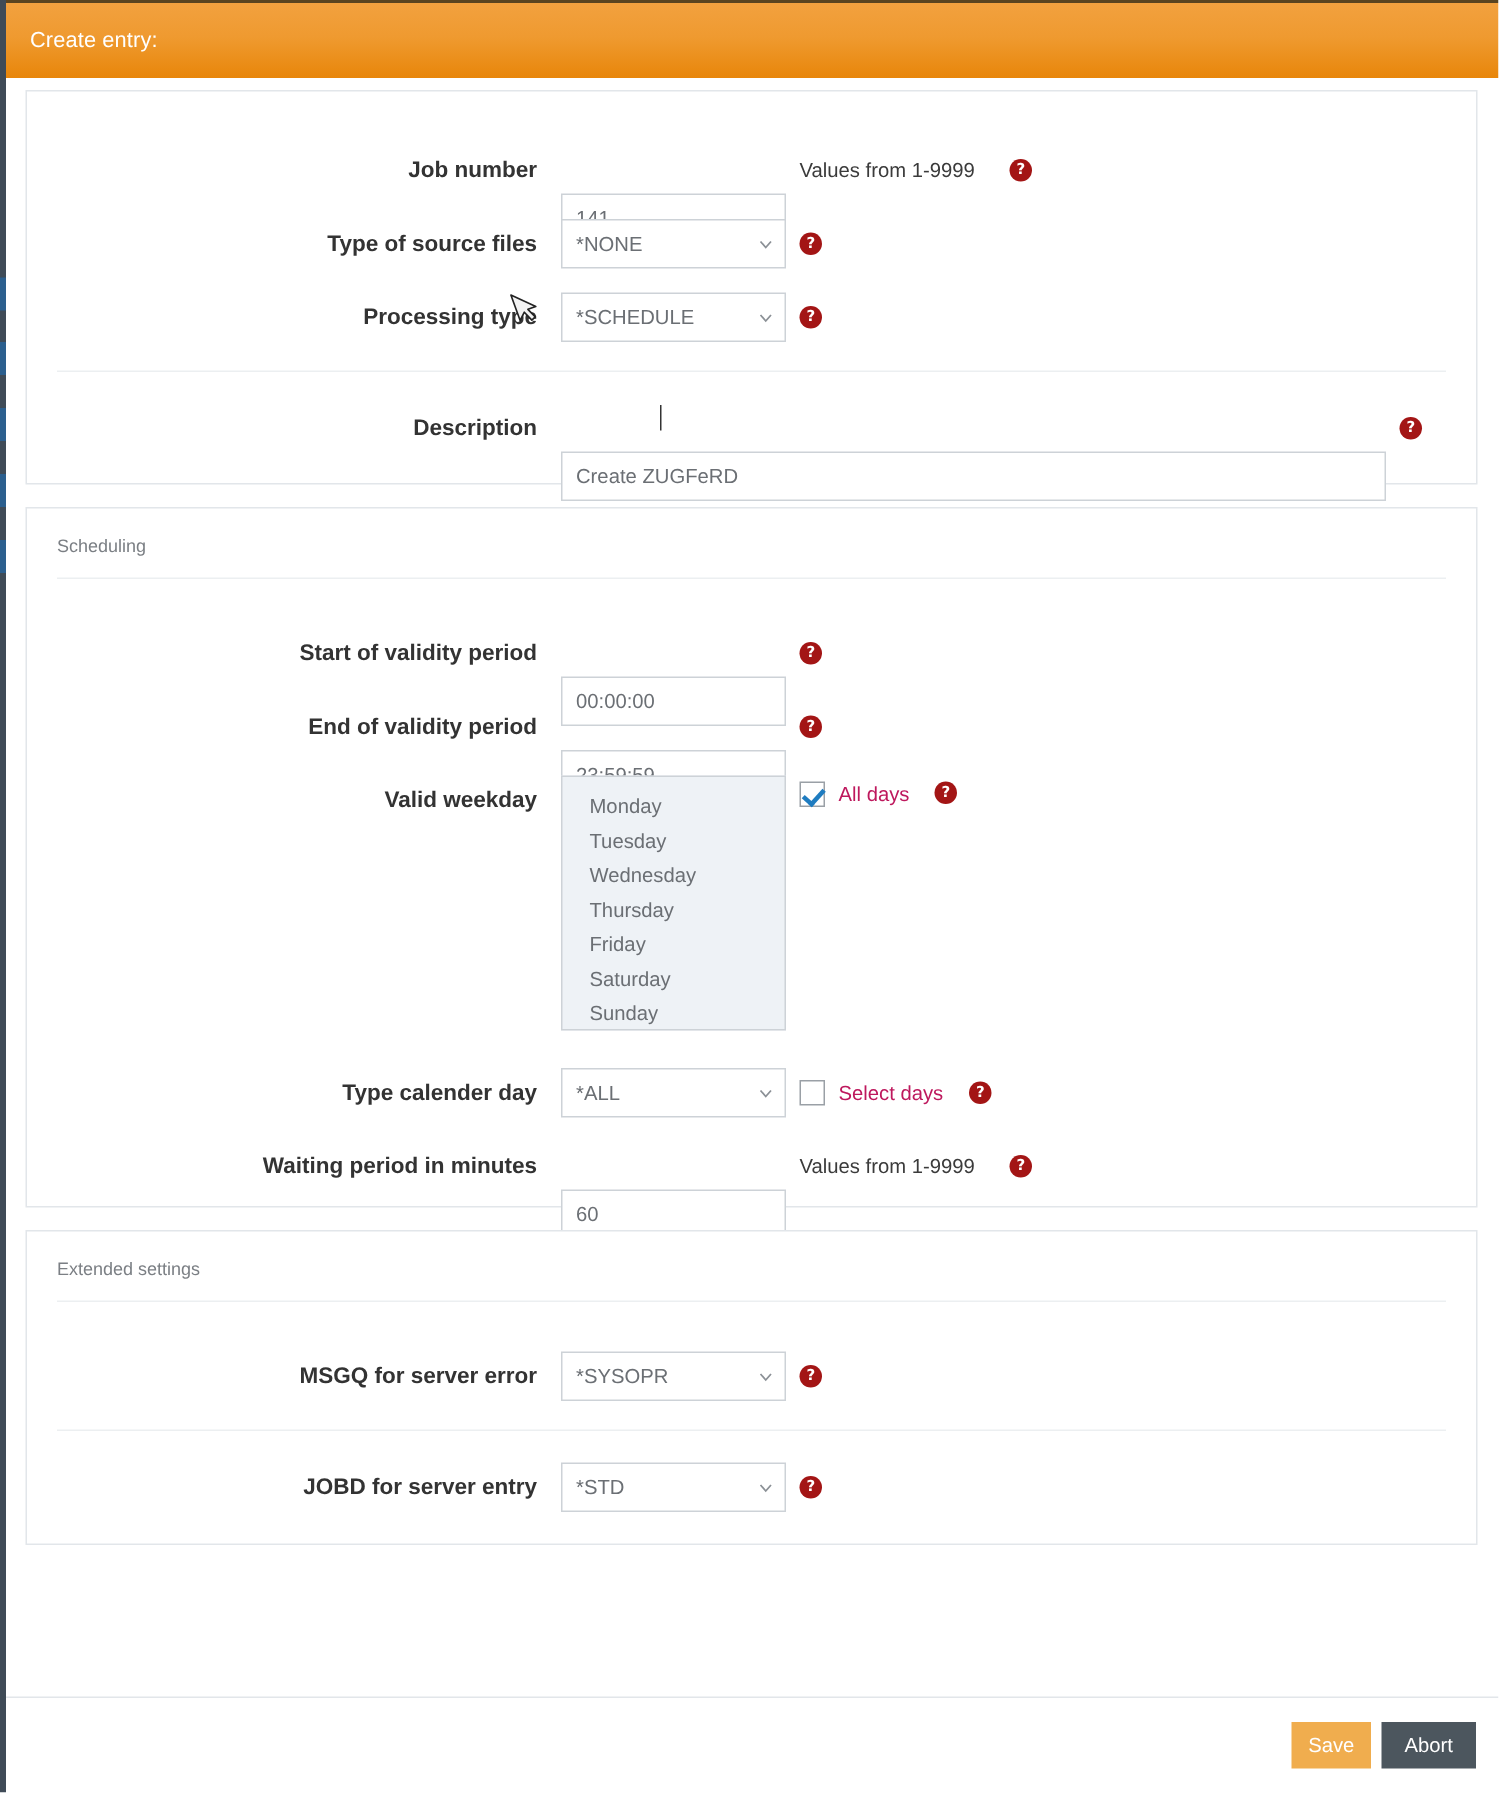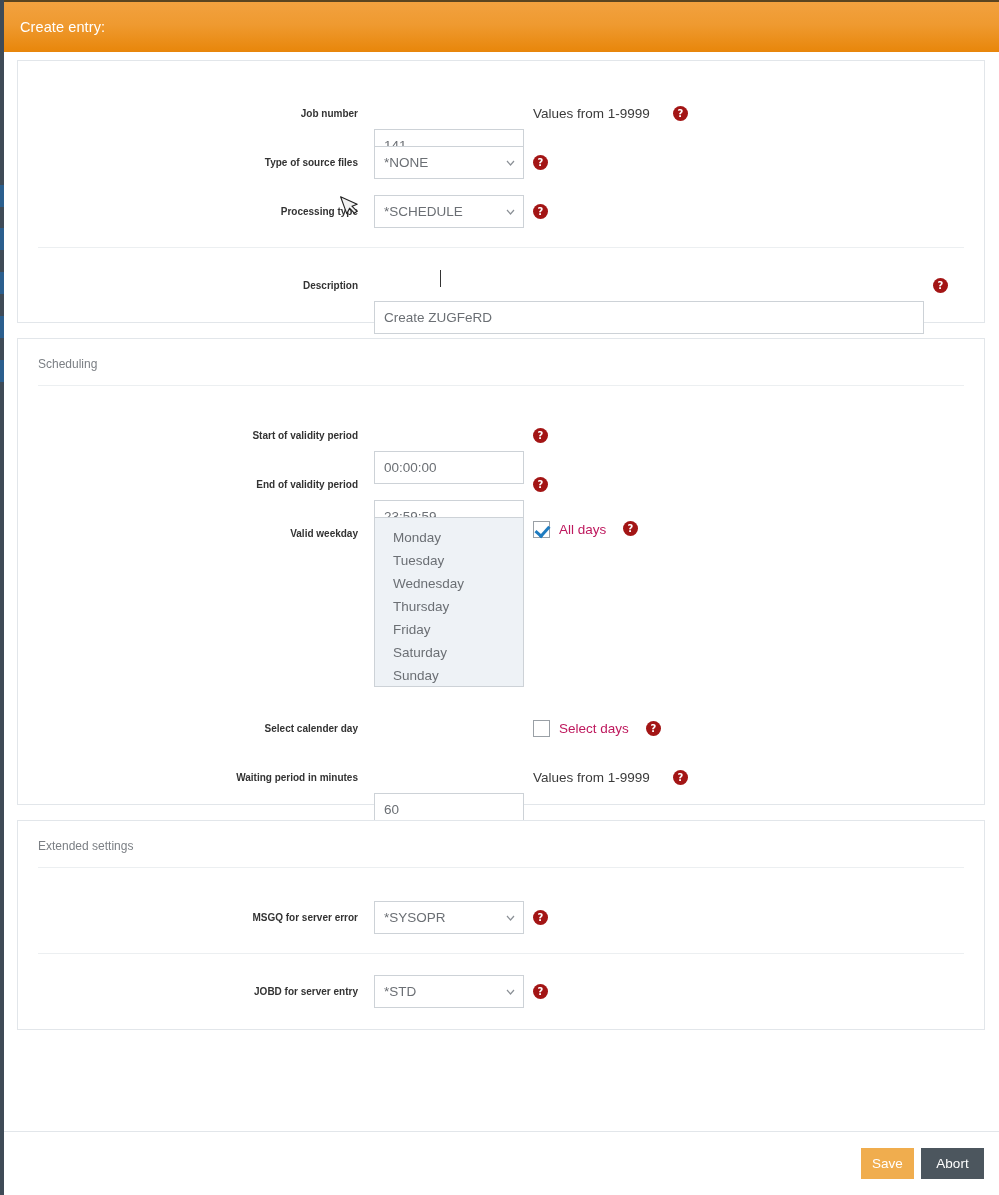--- a/index.html
+++ b/index.html
@@ -41,21 +41,21 @@
     font-size: 12px; color: #7b7f84; font-weight: 400;
     padding: 18px 0 14px 20px; border-bottom: 1px solid #eceff1;
     margin: 0 20px 0 20px; padding-left: 0;
   }
   .divider { height: 1px; background: #eceff1; margin: 0 20px; }
 
   
   .row { position: relative; height: 49px; }
   .lbl {
     position: absolute; right: 0; top: 0; width: 100%;
-    text-align: right; font-size: 10px; font-weight: bold; color: #333;
+    text-align: right; font-size: 15px; font-weight: bold; color: #333;
     line-height: 49px;
   }
   .lbl-wrap { position: absolute; left: 0; width: 340px; }
   .field { position: absolute; left: 356px; top: 8px; }
 
   input.txt, .selbox {
     height: 33px; border: 1px solid #cdd2d7; background: #fff;
     font-family: "Liberation Sans", sans-serif; font-size: 13.5px;
     color: #6b6f74; padding: 0 9px; outline: none; border-radius: 0;
   }
@@ -247,22 +247,32 @@
       </div>
       <div class="cbwrap" style="left:515px; top:12px;">
         <span class="cbox checked"></span>
         <span class="cblabel">All days</span>
       </div>
       <div class="help" style="left:605px; top:12px;">?</div>
     </div>
 
     <div class="row">
       <div class="lbl-wrap">
-          <div class="lbl">Select calender day</div>
-        </div>
+          <div class="lbl">Type calender day</div>
+        </div>
+      <div class="field">
+        <div class="selbox">
+          <span>*ALL</span>
+          <span class="chev">
+            <svg width="9" height="7" viewBox="0 0 9 7">
+                <path d="M1 1 L4.5 5 L8 1" stroke="#8b9096" stroke-width="1.2" fill="none"></path>
+              </svg>
+          </span>
+        </div>
+      </div>
       <div class="cbwrap" style="left:515px; top:16px;">
         <span class="cbox"></span>
         <span class="cblabel">Select days</span>
       </div>
       <div class="help" style="left:628px;">?</div>
     </div>
 
     <div class="row">
       <div class="lbl-wrap">
           <div class="lbl">Waiting period in minutes</div>

